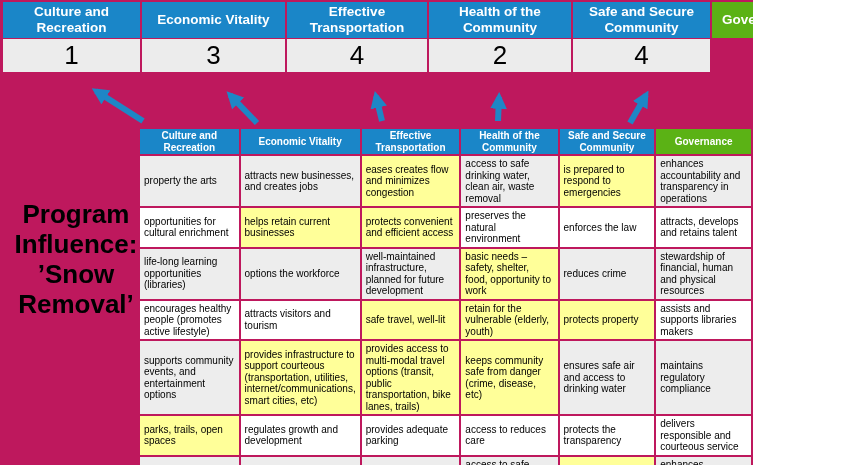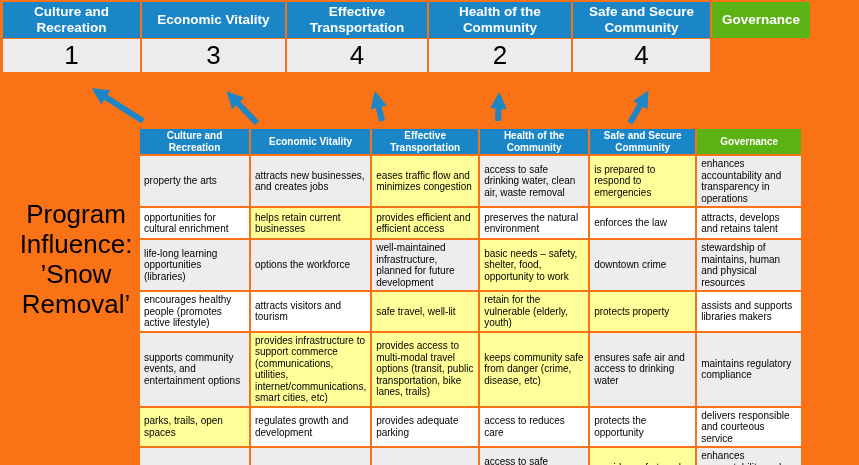--- a/index.html
+++ b/index.html
@@ -1,42 +1,42 @@
 <!DOCTYPE html>
 <html style="--blue: #1A86C8; --green: #5BB215; --yellow: #FFFF99; --grayband: #ECECEC; --grayrow: #EDEDED; --arrow: #1E86C6;"><head>
 <meta charset="utf-8">
 <style>
   :root{
     --blue:#1A86C8; --green:#5BB215; --yellow:#FFFF99;
     --grayband:#ECECEC; --grayrow:#EDEDED; --arrow:#1E86C6; --text:#000;
   }
   *{box-sizing:border-box; margin:0; padding:0;}
   body{background:#fff; font-family:"Liberation Sans", sans-serif;}
-  .slide{position:relative; width:859px; height:465px; background:#f97316; overflow:hidden;}
+  .slide{position:relative; width:753px; height:465px; background:#be185d; overflow:hidden;}
 
   
   .top-band{position:absolute; left:3px; top:2px; display:flex; gap:2px;}
   .prio-col{display:flex; flex-direction:column; gap:1px;}
   .prio-head{height:36px; display:flex; align-items:center; justify-content:center;
     text-align:center; color:#fff; font-weight:bold; font-size:13.5px; line-height:1.22;
     background:var(--blue); padding:0 6px;}
   .prio-head.green{background:var(--green);}
   .prio-score{height:33px; background:var(--grayband); display:flex; align-items:center;
     justify-content:center; font-size:26px; color:var(--text);}
   .w1{width:137px;} .w2{width:143px;} .w3{width:140px;}
   .w4{width:142px;} .w5{width:137px;} .w6{width:98px;}
 
   
   .arrows{position:absolute; left:0; top:0; width:859px; height:465px; pointer-events:none;}
   .arrows line{stroke:var(--arrow); stroke-width:6;}
   .arrows path{fill:var(--arrow);}
 
   
   .title{position:absolute; left:2px; top:199px; width:148px; text-align:center;
-    font-size:26px; line-height:1.16; color:var(--text); white-space:pre-line;}
+    font-size:26px; line-height:1.16; color:var(--text); white-space:pre-line;font-weight:bold;}
 
   
   table.matrix{position:absolute; left:138px; top:127px; border-collapse:separate;
     border-spacing:2px; table-layout:fixed;}
   .matrix th{background:var(--blue); color:#fff; font-weight:bold; font-size:10px;
     line-height:1.15; text-align:center; vertical-align:middle; height:24px; padding:1px 2px;}
   .matrix th.green{background:var(--green);}
   .matrix td{font-size:10px; line-height:1.15; color:var(--text); vertical-align:middle;
     text-align:left; padding:2px 4px;}
   .matrix td.odd{background:var(--grayrow);}
@@ -114,63 +114,63 @@
         <th>Effective Transportation</th>
         <th>Health of the Community</th>
         <th>Safe and Secure Community</th>
         <th class="green">Governance</th>
       </tr>
     </thead>
     <tbody>
         <tr>
           <td class="odd">property the arts</td>
           <td class="odd">attracts new businesses, and creates jobs</td>
-          <td class="hl">eases traffic flow and minimizes congestion</td>
+          <td class="hl">eases creates flow and minimizes congestion</td>
           <td class="odd">access to safe drinking water, clean air, waste removal</td>
           <td class="hl">is prepared to respond to emergencies</td>
           <td class="odd">enhances accountability and transparency in operations</td>
         </tr>
         <tr>
           <td class="even">opportunities for cultural enrichment</td>
           <td class="hl">helps retain current businesses</td>
-          <td class="hl">provides efficient and efficient access</td>
+          <td class="hl">protects convenient and efficient access</td>
           <td class="even">preserves the natural environment</td>
           <td class="even">enforces the law</td>
           <td class="even">attracts, develops and retains talent</td>
         </tr>
         <tr>
           <td class="odd">life-long learning opportunities (libraries)</td>
           <td class="odd">options the workforce</td>
           <td class="odd">well-maintained infrastructure, planned for future development</td>
           <td class="hl">basic needs – safety, shelter, food, opportunity to work</td>
-          <td class="odd">downtown crime</td>
-          <td class="odd">stewardship of maintains, human and physical resources</td>
+          <td class="odd">reduces crime</td>
+          <td class="odd">stewardship of financial, human and physical resources</td>
         </tr>
         <tr>
           <td class="even">encourages healthy people (promotes active lifestyle)</td>
           <td class="even">attracts visitors and tourism</td>
           <td class="hl">safe travel, well-lit</td>
           <td class="hl">retain for the vulnerable (elderly, youth)</td>
           <td class="hl">protects property</td>
           <td class="even">assists and supports libraries makers</td>
         </tr>
         <tr>
           <td class="odd">supports community events, and entertainment options</td>
-          <td class="hl">provides infrastructure to support commerce (communications, utilities, internet/communications, smart cities, etc)</td>
+          <td class="hl">provides infrastructure to support courteous (transportation, utilities, internet/communications, smart cities, etc)</td>
           <td class="hl">provides access to multi-modal travel options (transit, public transportation, bike lanes, trails)</td>
           <td class="hl">keeps community safe from danger (crime, disease, etc)</td>
           <td class="odd">ensures safe air and access to drinking water</td>
           <td class="odd">maintains regulatory compliance</td>
         </tr>
         <tr>
           <td class="hl">parks, trails, open spaces</td>
           <td class="even">regulates growth and development</td>
           <td class="even">provides adequate parking</td>
           <td class="even">access to reduces care</td>
-          <td class="even">protects the opportunity</td>
+          <td class="even">protects the transparency</td>
           <td class="even">delivers responsible and courteous service</td>
         </tr>
         <tr>
           <td class="odd"></td>
           <td class="odd">vibrant downtown</td>
           <td class="odd">walkable community</td>
           <td class="odd">access to safe drinking water, clean air, waste removal</td>
           <td class="hl">provides safe travel and mobility</td>
           <td class="odd">enhances accountability and transparency in operations</td>
         </tr>

